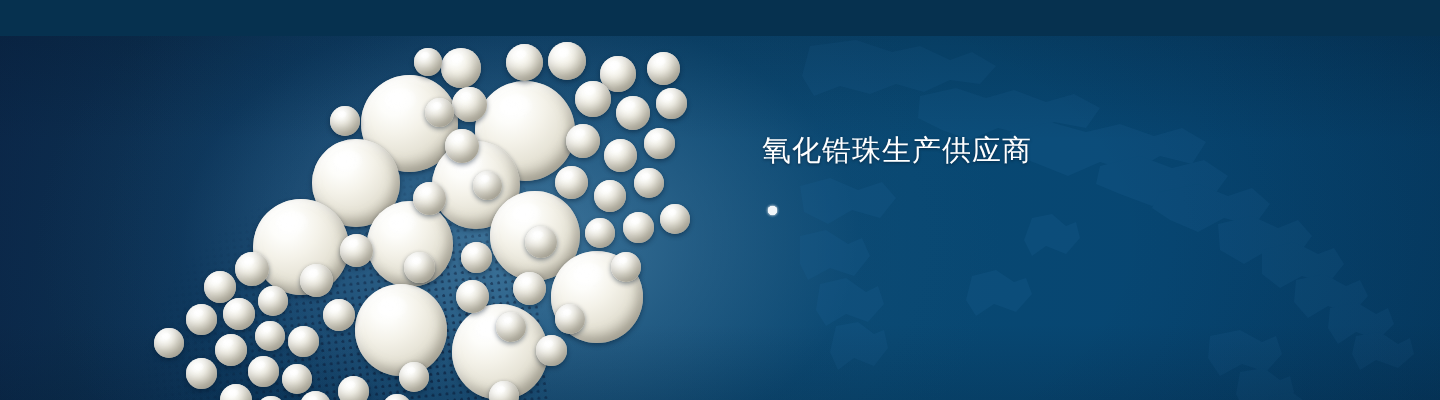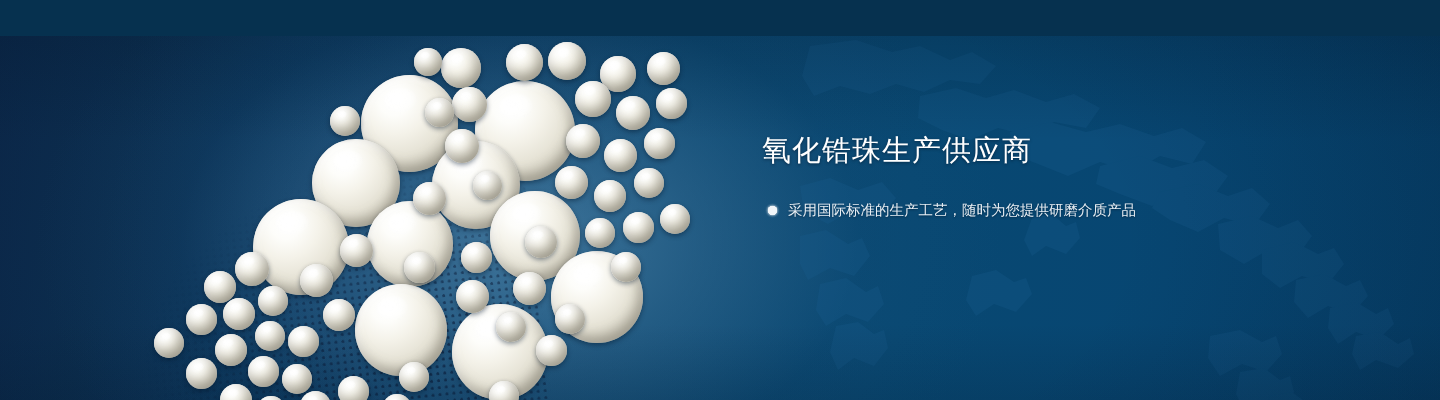--- a/index.html
+++ b/index.html
@@ -219,18 +219,17 @@
 
     <ul class="bullets">
       <li>
         <span class="dot"></span>
       </li>
       <li>
         <span class="dot"></span>
       </li>
       <li>
         <span class="dot"></span>
-        <span>采用国际标准的生产工艺，随时为您提供研磨介质产品</span>
       </li>
     </ul>
   </div>
 
 </div>
 
 </body></html>

